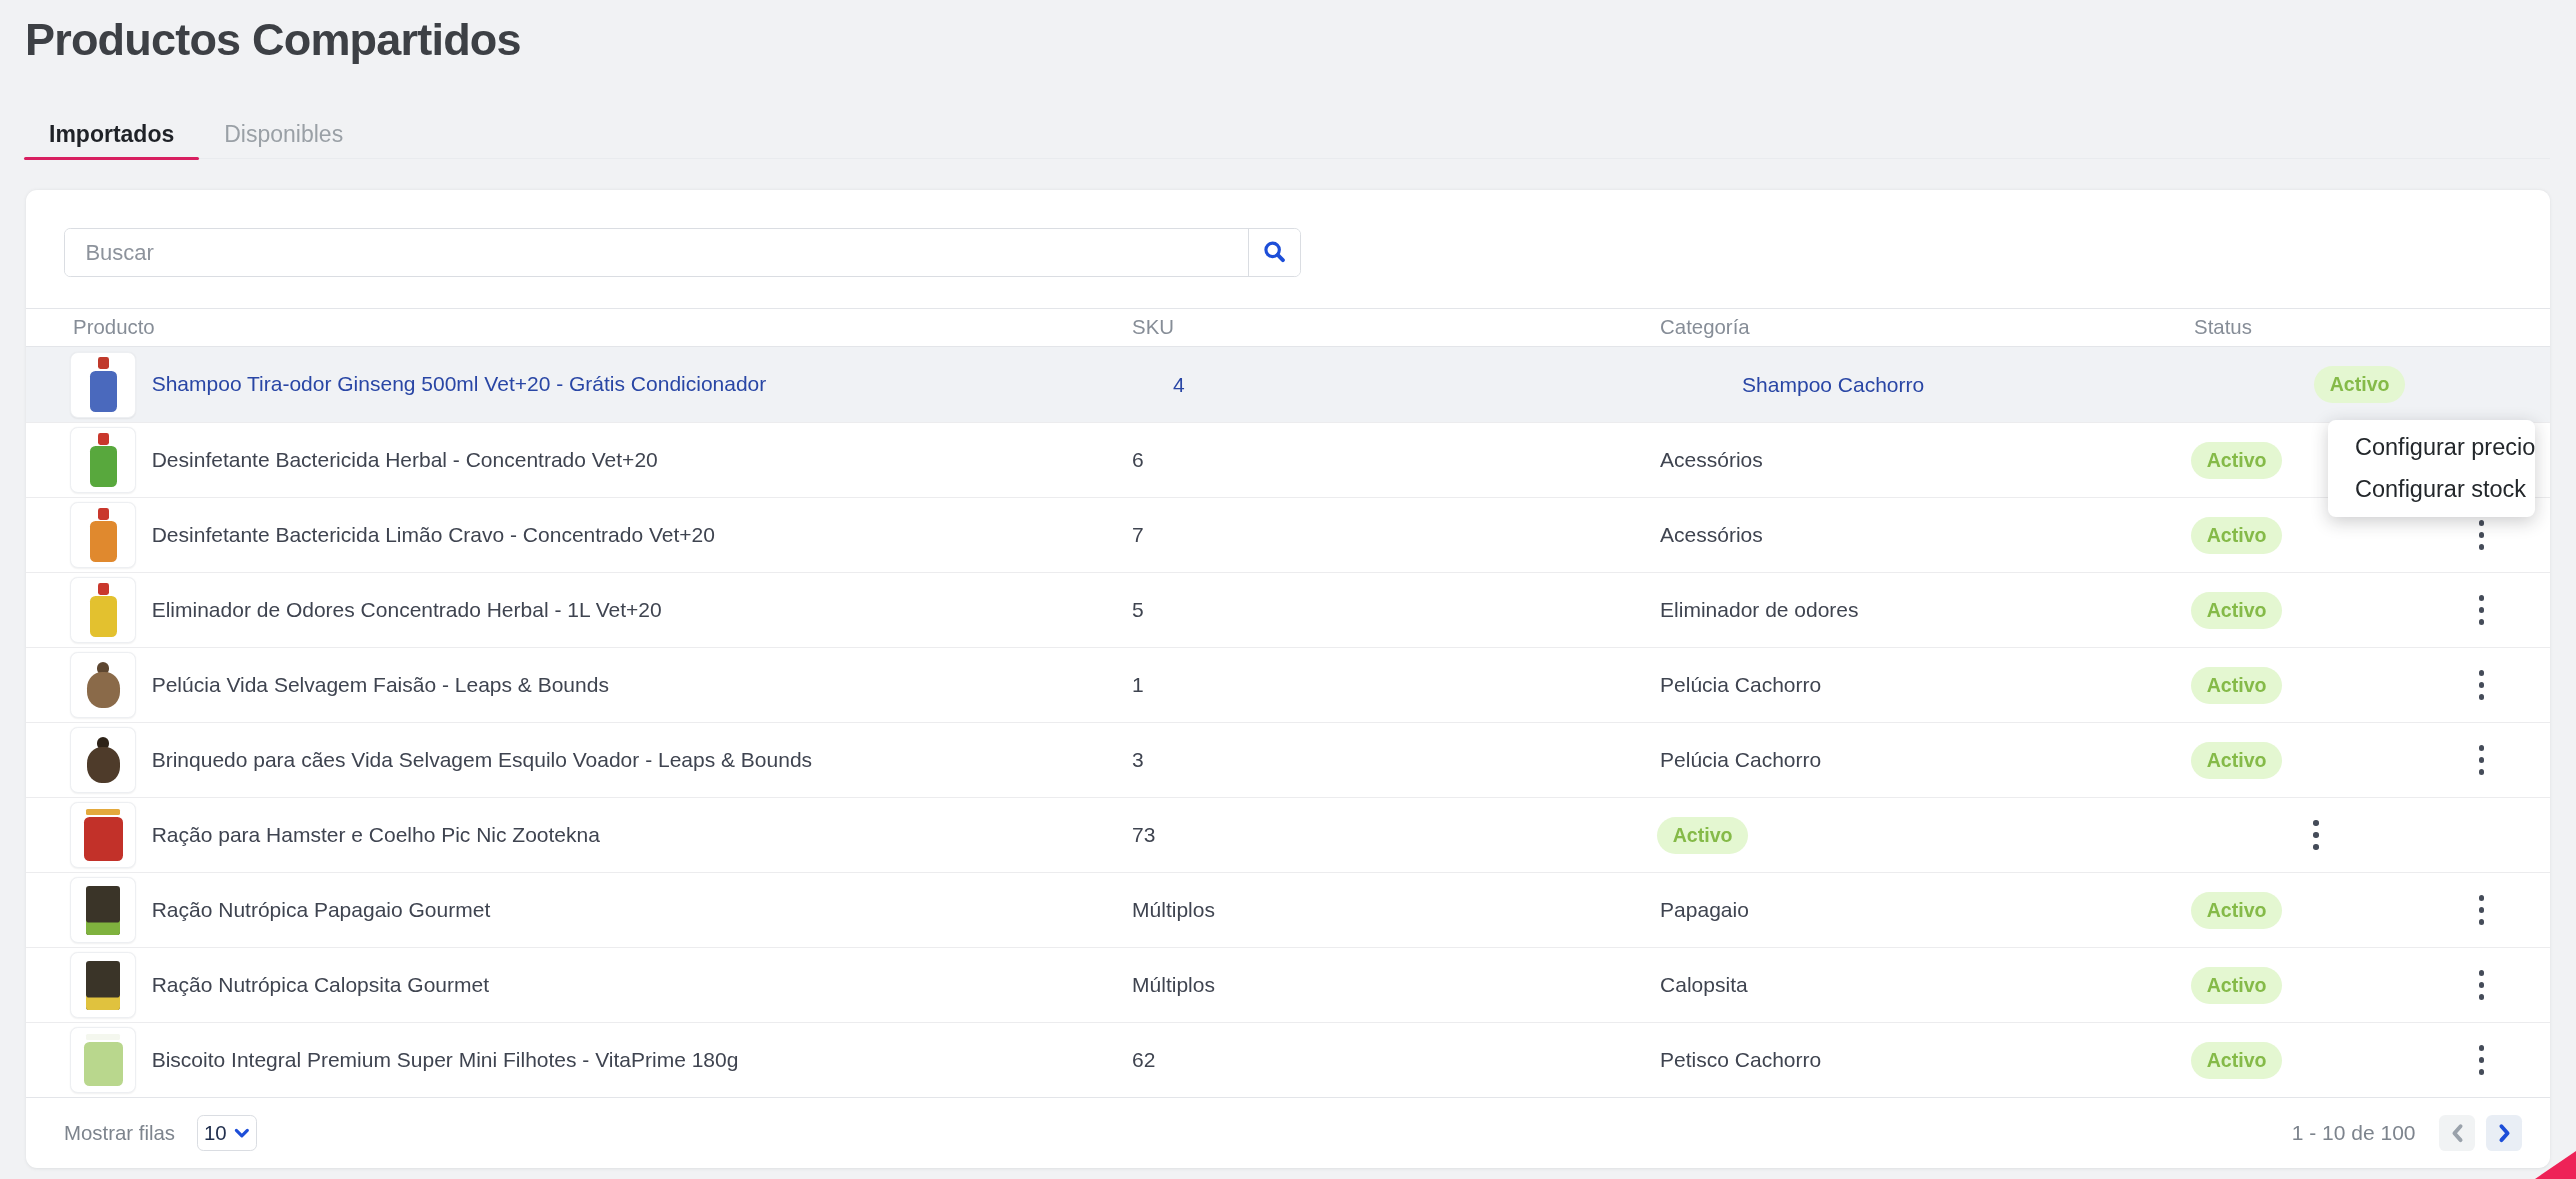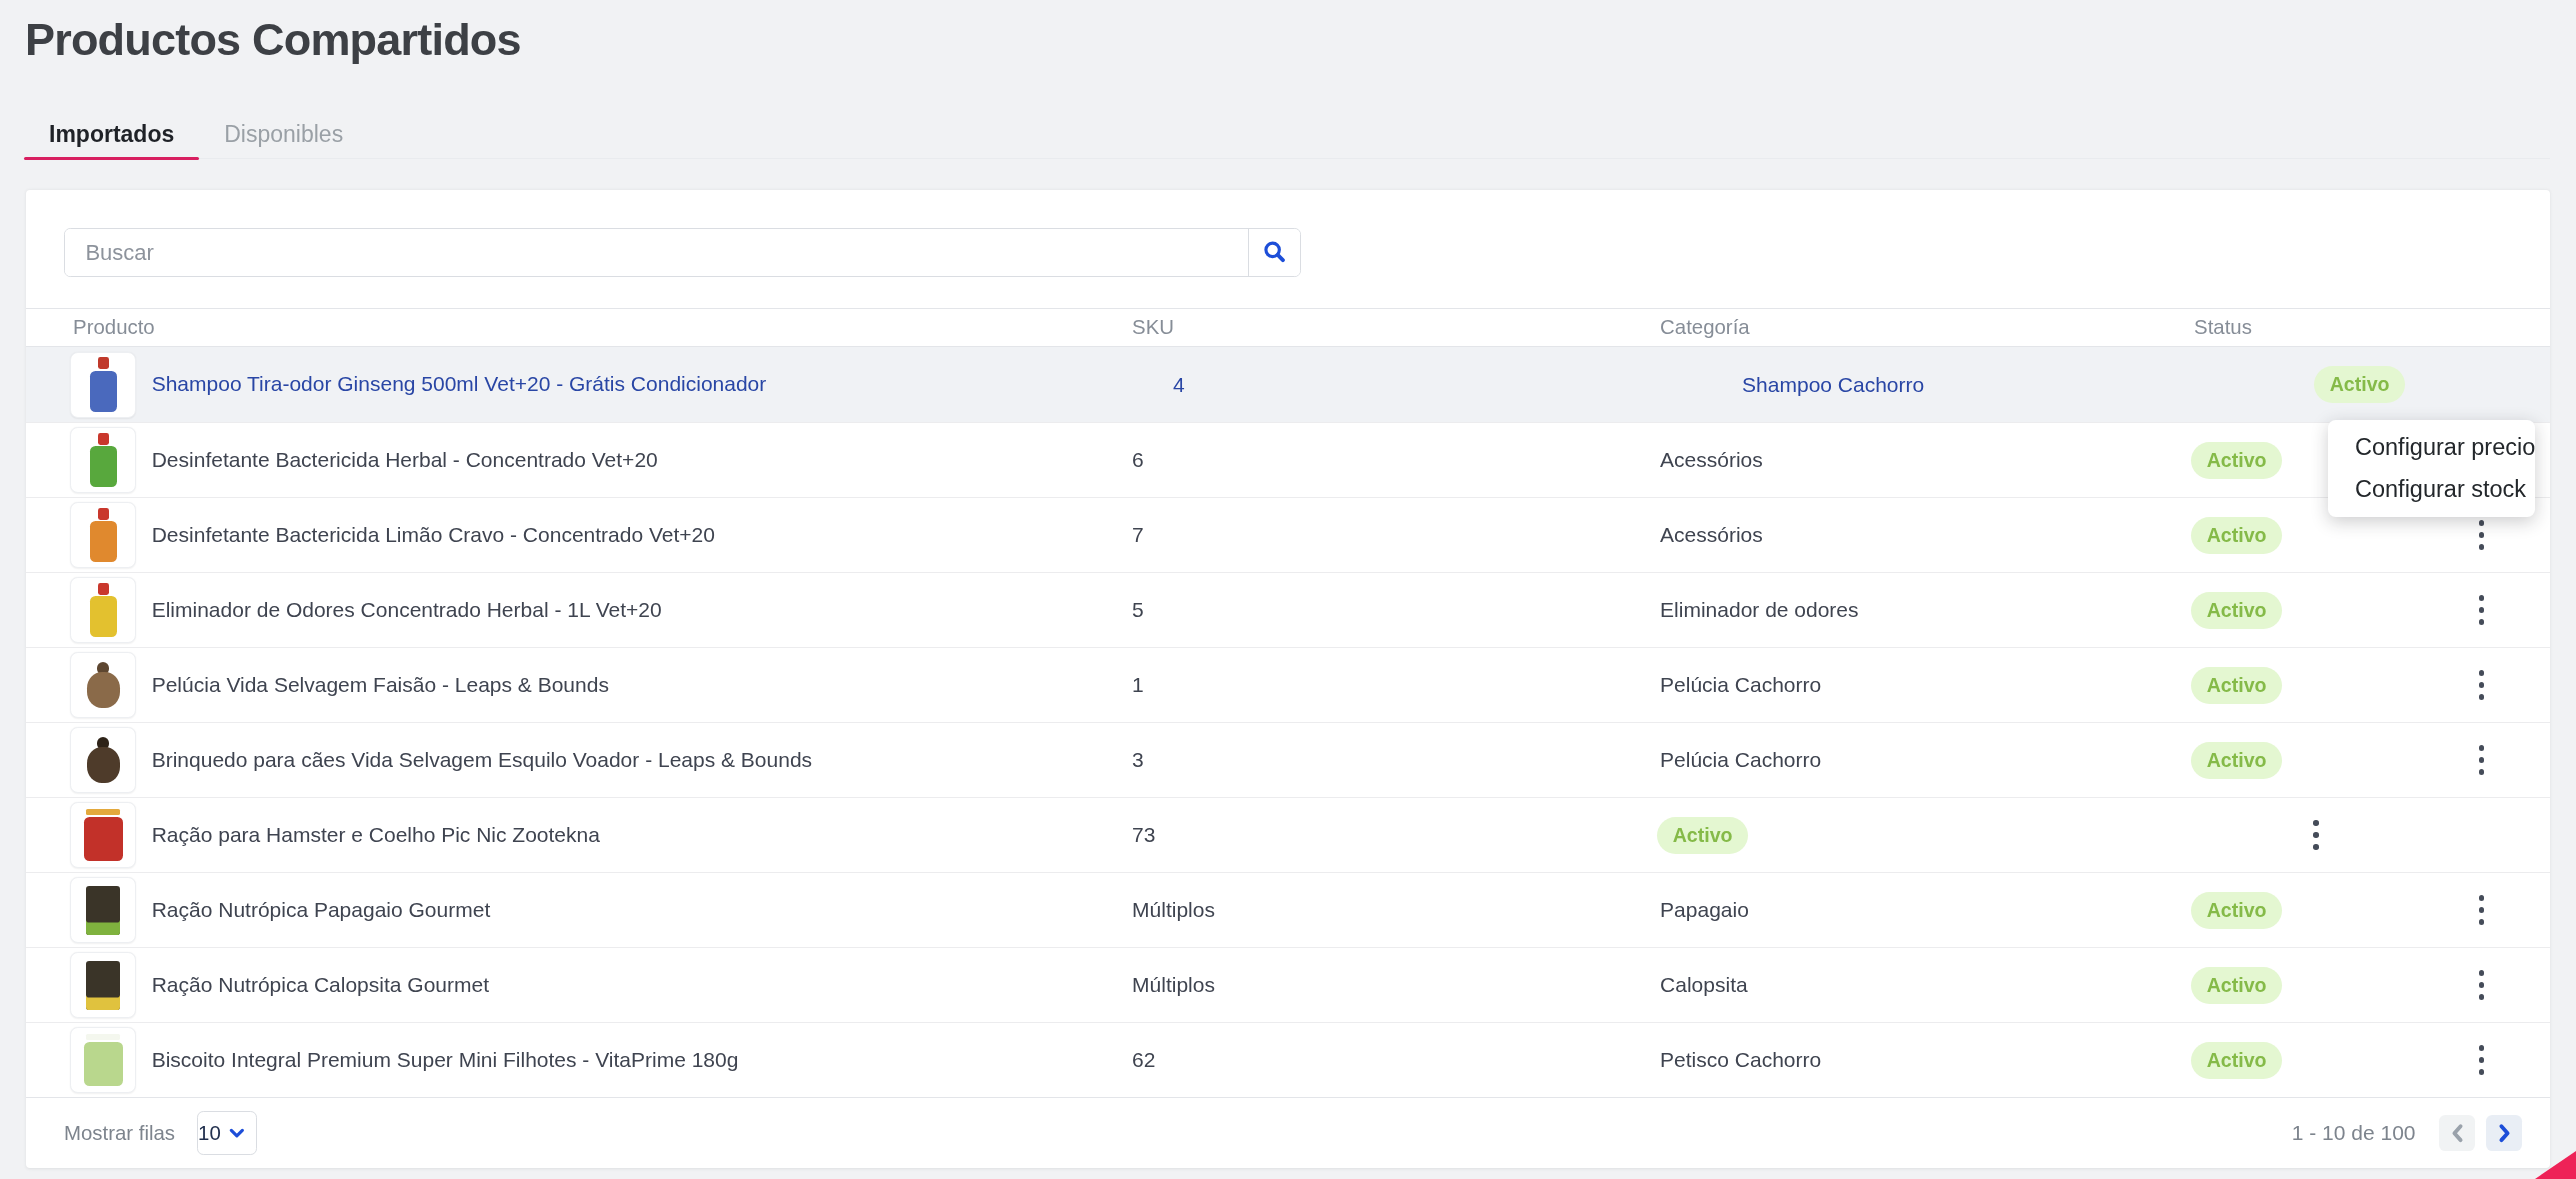--- a/index.html
+++ b/index.html
@@ -14,21 +14,21 @@
   .tabs { position:absolute; left:24px; top:110px; right:26px; display:flex; align-items:flex-end;
           border-bottom:1.6px solid #e9ebee; height:49px; }
   .tab { padding:0 25px; height:47px; display:flex; align-items:center; font-size:23px;
          color:#9aa0a6; cursor:pointer; position:relative; }
   .tab.active { color:#1f2227; font-weight:bold; }
   .tab.active::after { content:""; position:absolute; left:0; right:0; bottom:-2.4px; height:3.9px;
                        background:#d81f60; border-radius:1.6px; }
 
   
   .card { position:absolute; left:26px; top:190px; width:2524px; height:978px; background:#ffffff;
-          border-radius:4px; box-shadow:0 0.8px 3.1px rgba(60,64,67,.10); display:flex; flex-direction:column; }
+          border-radius:11px; box-shadow:0 0.8px 3.1px rgba(60,64,67,.10); display:flex; flex-direction:column; }
 
   
   .search-wrap { margin:38px 0 0 38px; width:1237px; height:49px; display:flex; border:1.6px solid #dadde2;
                  border-radius:6.3px; overflow:hidden; background:#fff; }
   .search-input { flex:1; border:none; outline:none; font-size:22px; color:#3f4450; padding:0 20.4px;
                   font-family:"Liberation Sans", sans-serif; }
   .search-input::placeholder { color:#8d939c; }
   .search-btn { width:52px; border-left:1.6px solid #dadde2; display:flex; align-items:center;
                 justify-content:center; background:#fff; cursor:pointer; }
 
@@ -68,22 +68,22 @@
   .kebab { width:50px; height:47px; border-radius:6.3px; display:flex; flex-direction:column;
            align-items:center; justify-content:center; gap:6.3px; cursor:pointer; background:transparent; border:none; }
   .kebab .dot { width:5.5px; height:5.5px; border-radius:50%; background:#454c59; }
   .kebab.focused { background:#d9e7f8; border:2.4px solid #171b21; }
 
   
   .tfoot { flex:1; border-top:0.8px solid #e3e5e9; display:flex; align-items:center;
            justify-content:space-between; padding:0 28px 0 38px; }
   .foot-left { display:flex; align-items:center; gap:22px; }
   .foot-label { font-size:20.4px; color:#7d848d; }
-  .rows-select { width:60px; height:44px; border:1.6px solid #dadde2; border-radius:6.3px; display:flex;
-                 align-items:center; gap:7.8px; cursor:pointer; background:#fff; }
+  .rows-select { width:60px; height:36px; border:1.6px solid #dadde2; border-radius:6.3px; display:flex;
+                 align-items:center; justify-content:center; gap:7.8px; cursor:pointer; background:#fff; }
   .rows-select .val { font-size:20.4px; color:#22304e; }
   .foot-right { display:flex; align-items:center; gap:11px; }
   .range { font-size:21px; color:#7d848d; margin-right:12.5px; }
   .pg-btn { width:36px; height:36px; border:none; border-radius:6.3px; display:flex; align-items:center;
             justify-content:center; cursor:pointer; }
   .pg-btn.prev { background:#f1f3f4; }
   .pg-btn.next { background:#e9eef5; }
 
   
   .ctx-menu { position:absolute; left:2328px; top:420px; width:207px; background:#fff;

